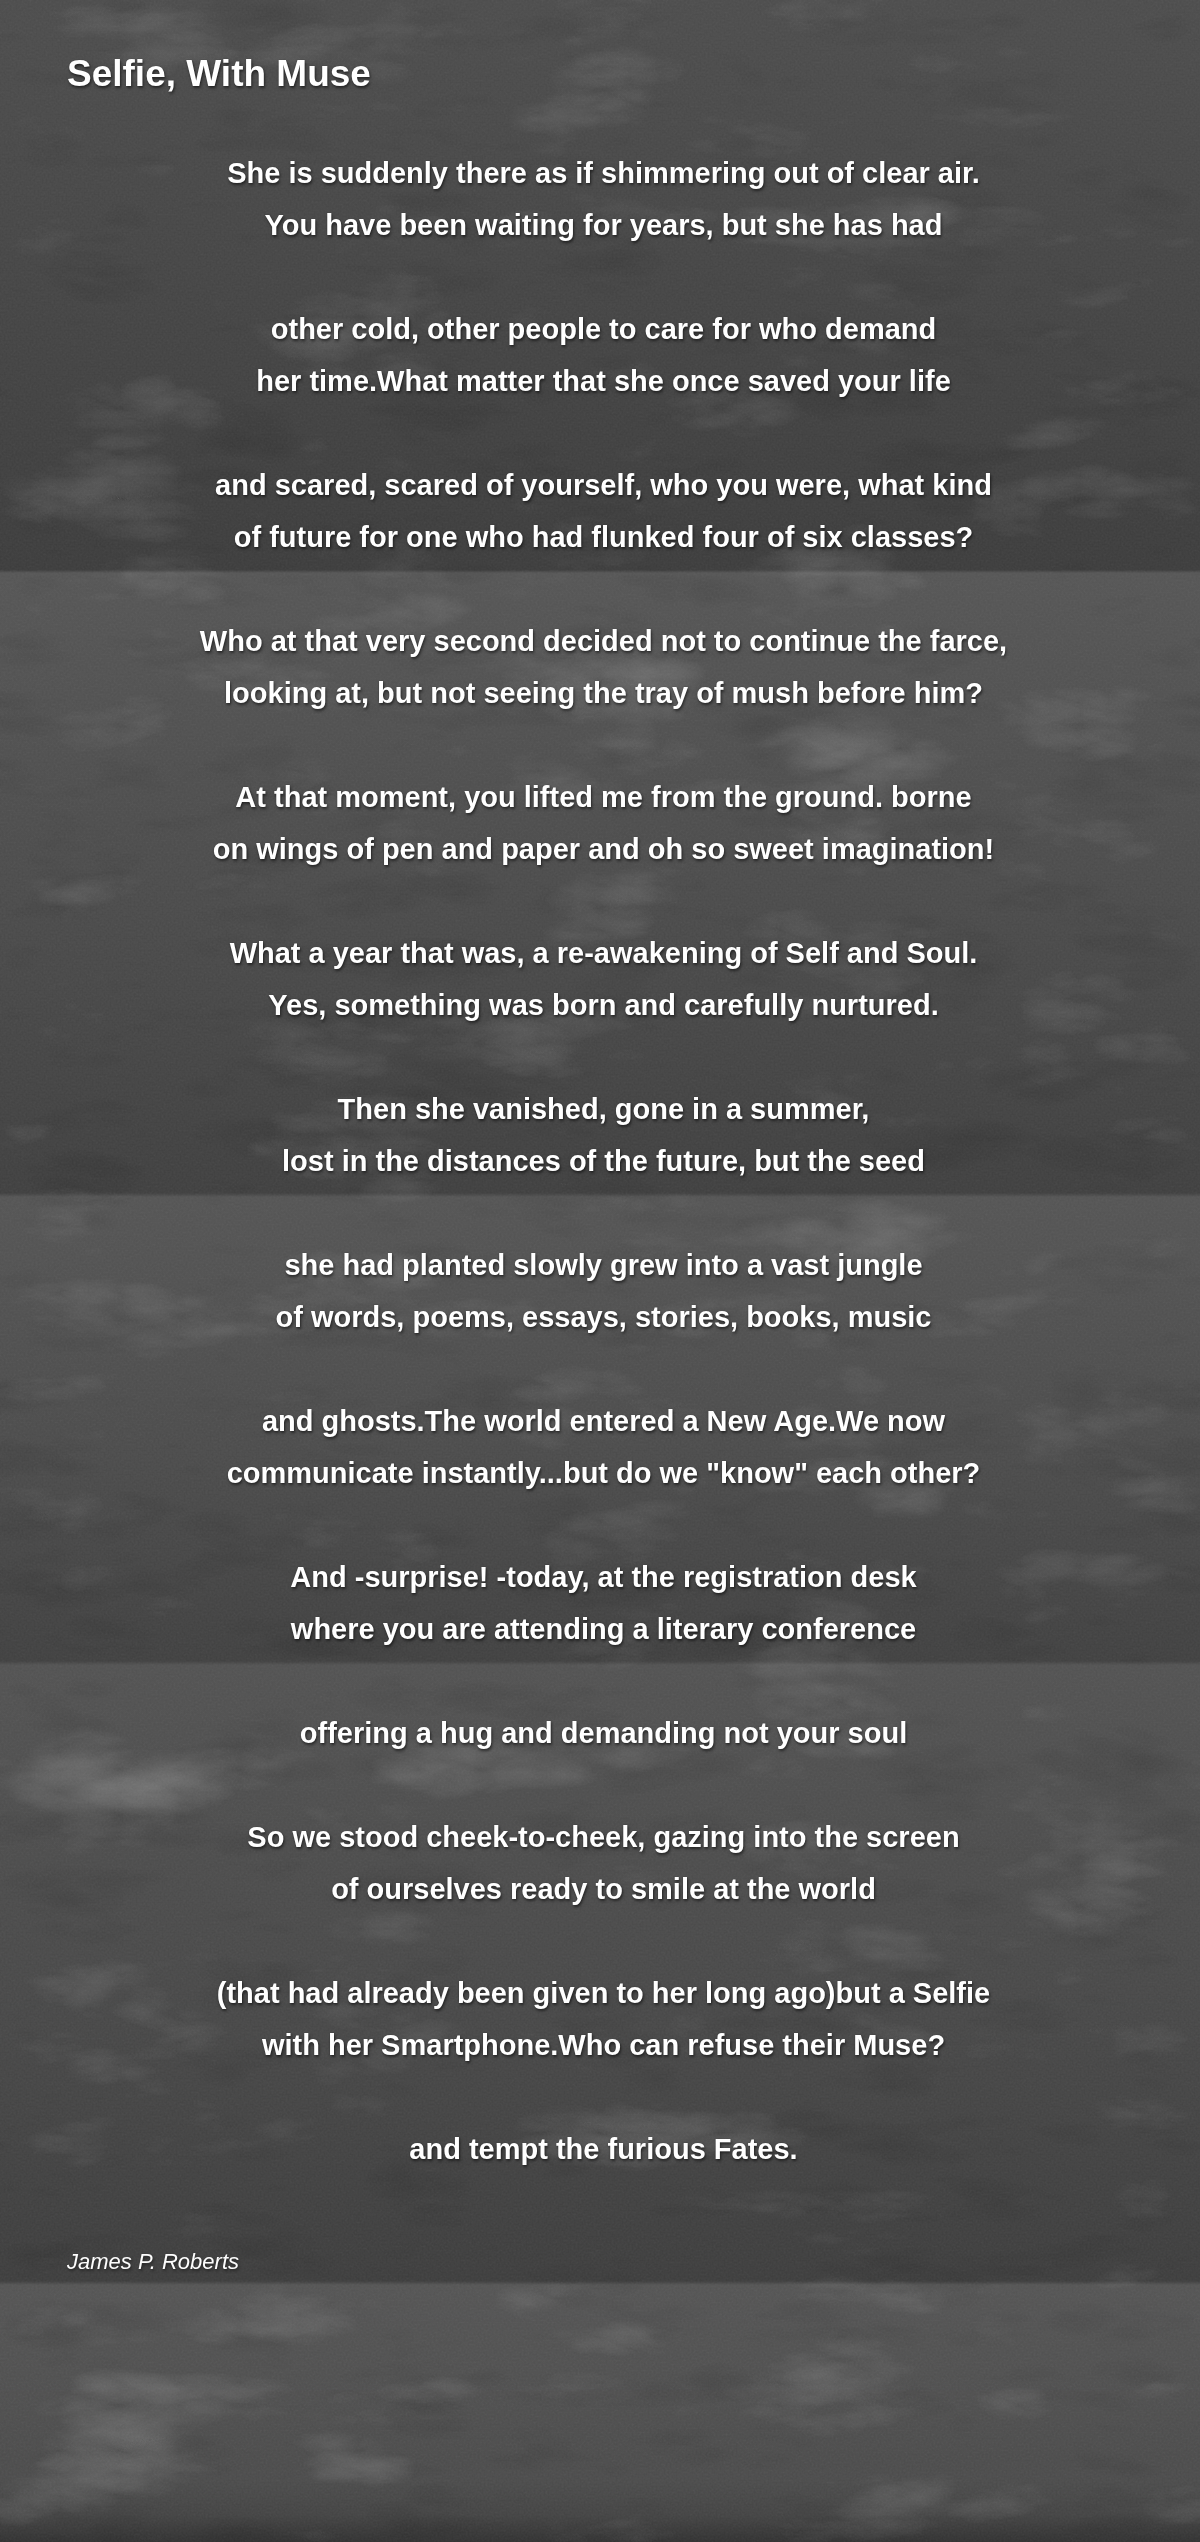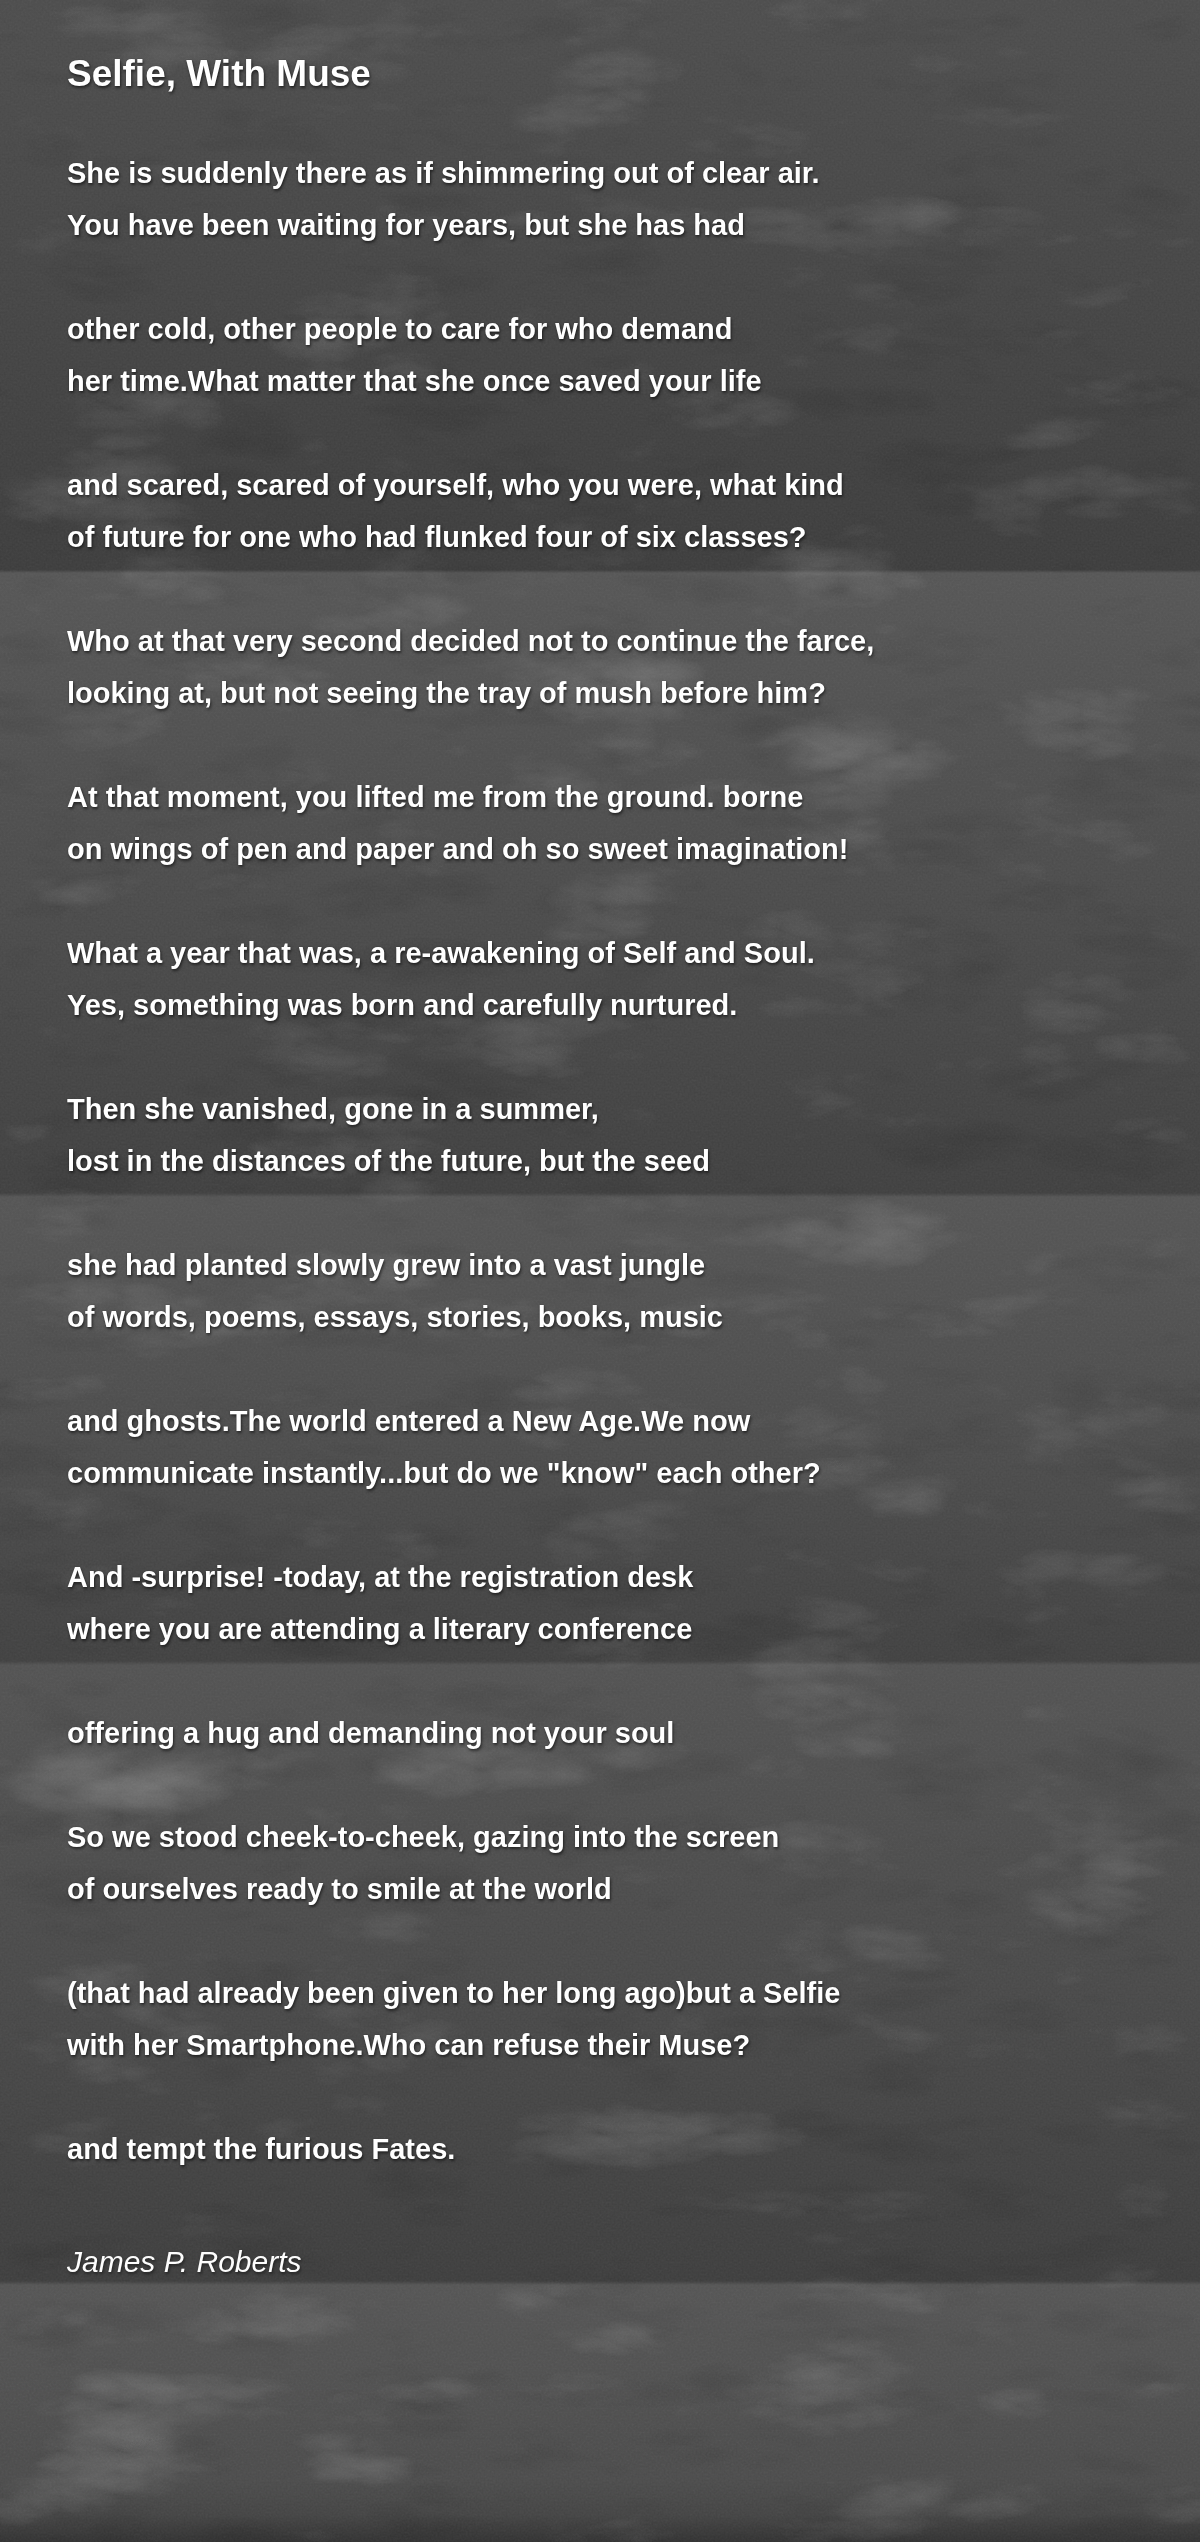--- a/index.html
+++ b/index.html
@@ -37,33 +37,33 @@
     color: #ffffff;
   }
   .poem-title {
     margin: 0 0 51px 0;
     font-size: 37px;
     line-height: 44px;
     font-weight: bold;
     color: #ffffff;
     text-shadow: 1px 2px 3px rgba(0,0,0,0.55), 0 0 1px rgba(0,0,0,0.4);
   }
-  .stanza { margin: 0 0 52px 0; }
+  .stanza { margin: 0 0 52px 0; text-align: center; }
   .line {
     margin: 0;
     font-size: 29px;
     line-height: 52px;
     font-weight: bold;
     white-space: nowrap;
     color: #ffffff;
     text-shadow: 1px 2px 3px rgba(0,0,0,0.55), 0 0 1px rgba(0,0,0,0.4);
   }
   .poem-author {
     margin-top: 65px;
-    font-size: 30px;
+    font-size: 22px;
     line-height: 44px;
     font-style: italic;
     font-weight: normal;
     color: #fdfdfd;
     text-shadow: 1px 2px 3px rgba(0,0,0,0.5);
   }
 </style>
 </head>
 <body>
 

